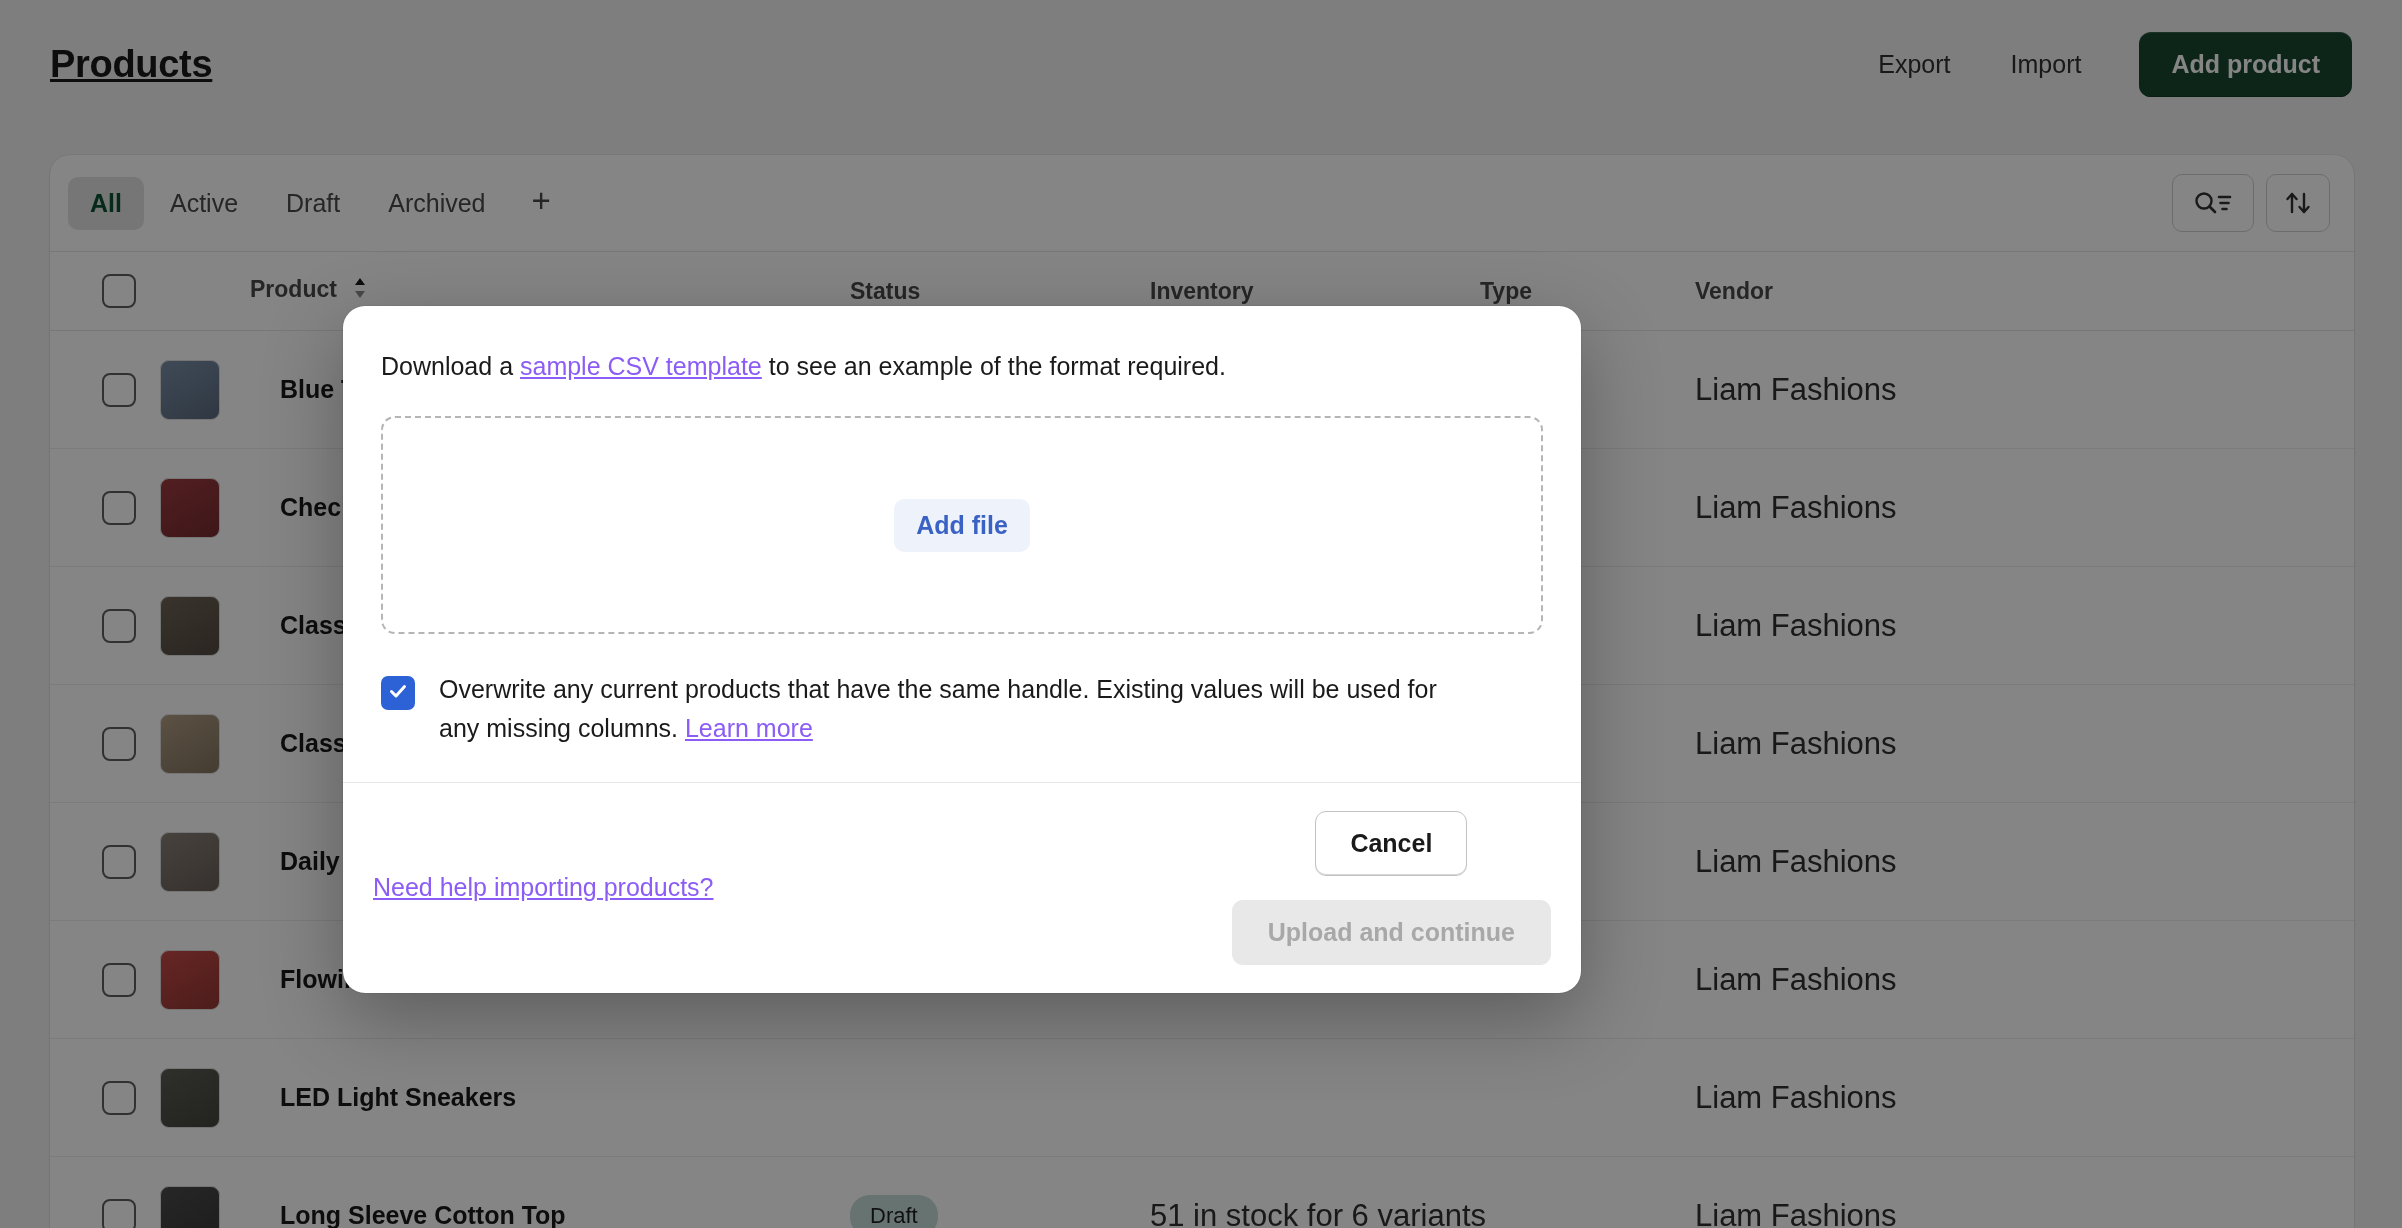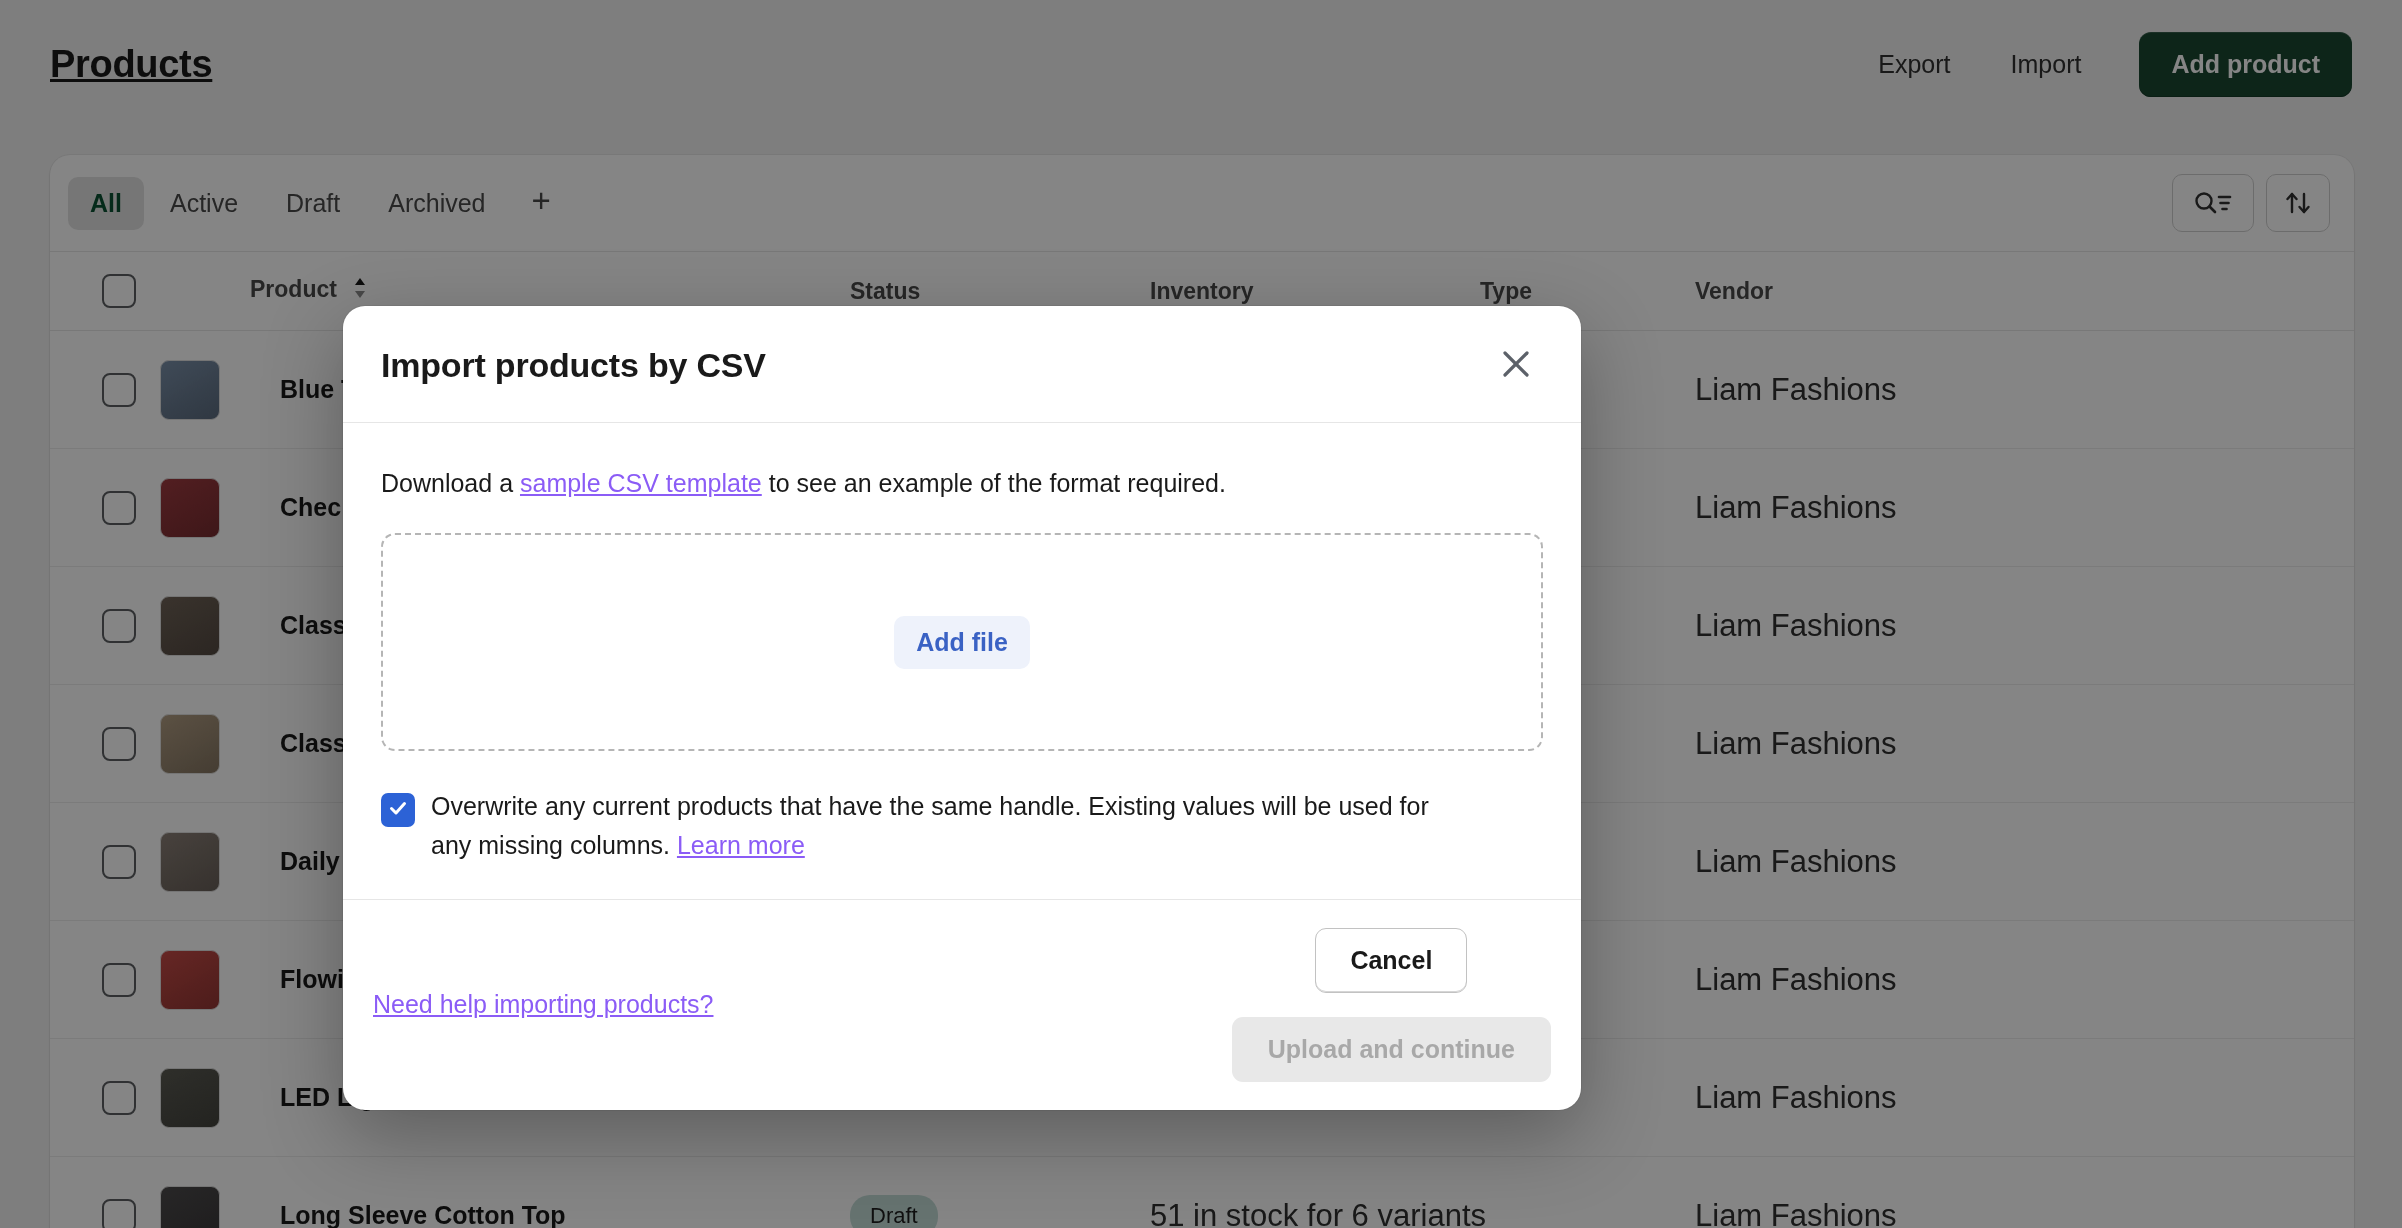--- a/index.html
+++ b/index.html
@@ -274,21 +274,21 @@
     border-radius: 10px;
     padding: 12px 22px;
     cursor: pointer;
     font-family: "Liberation Sans", sans-serif;
   }
 
   #overwrite-row {
     margin-top: 36px;
     display: flex;
     align-items: flex-start;
-    gap: 16px;
+    gap: 24px;
   }
   #overwrite-box {
     flex: 0 0 auto;
     width: 34px; height: 34px;
     background: #2c62d6;
     border-radius: 7px;
     display: flex; align-items: center; justify-content: center;
     margin-top: 6px;
     cursor: pointer;
   }
@@ -526,31 +526,20 @@
           </tr>
         </tbody>
     </table>
   </div>
 </div>
 
 <div id="scrim"></div>
 
 <div id="modal">
 
-  <div id="modal-header">
-    <div id="modal-title">Import products by CSV</div>
-    <button id="modal-close">
-      <span>
-        <svg width="34" height="34" viewBox="0 0 34 34">
-          <line x1="6" y1="6" x2="28" y2="28" stroke="#5c6169" stroke-width="3.2" stroke-linecap="round"></line>
-          <line x1="28" y1="6" x2="6" y2="28" stroke="#5c6169" stroke-width="3.2" stroke-linecap="round"></line>
-        </svg>
-      </span>
-    </button>
-  </div>
 
   <div id="modal-body">
     <div class="body-text">
       <span>Download a </span><a class="link">sample CSV template</a><span> to see an example of the format required.</span>
     </div>
 
     <div id="dropzone">
       <button id="add-file-btn">Add file</button>
     </div>
 

